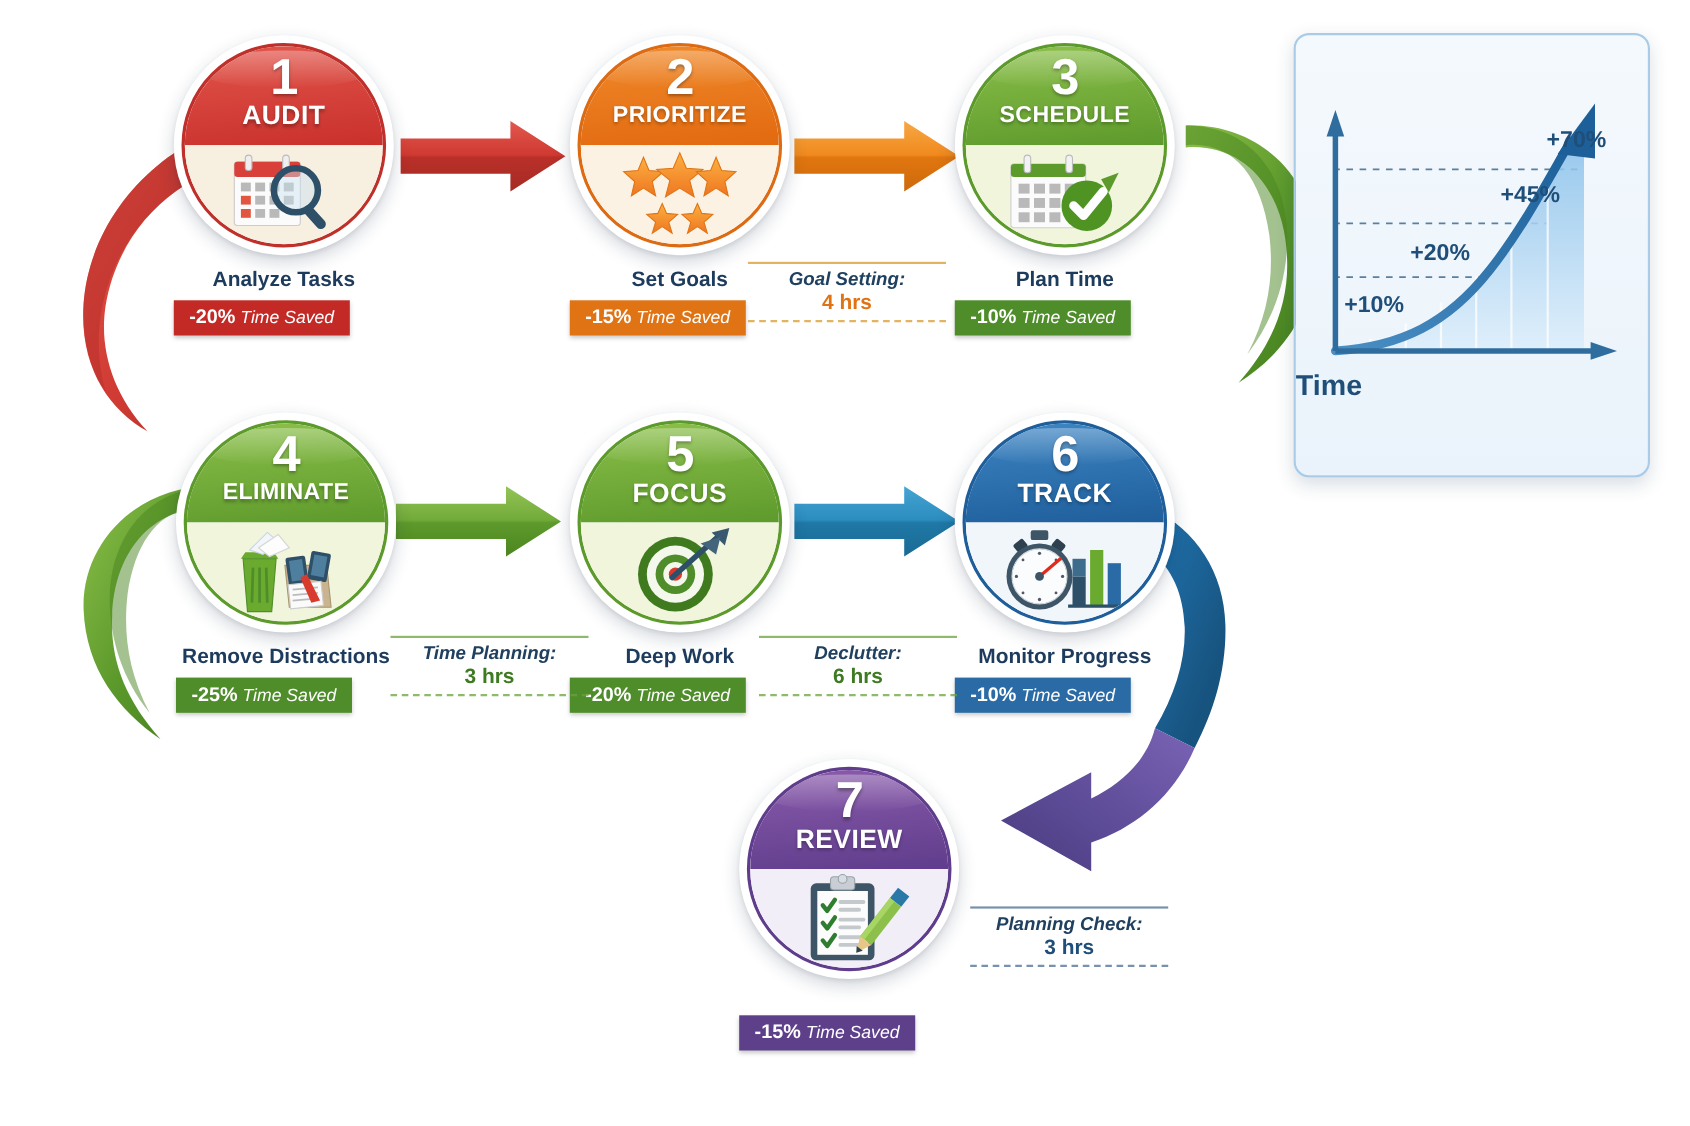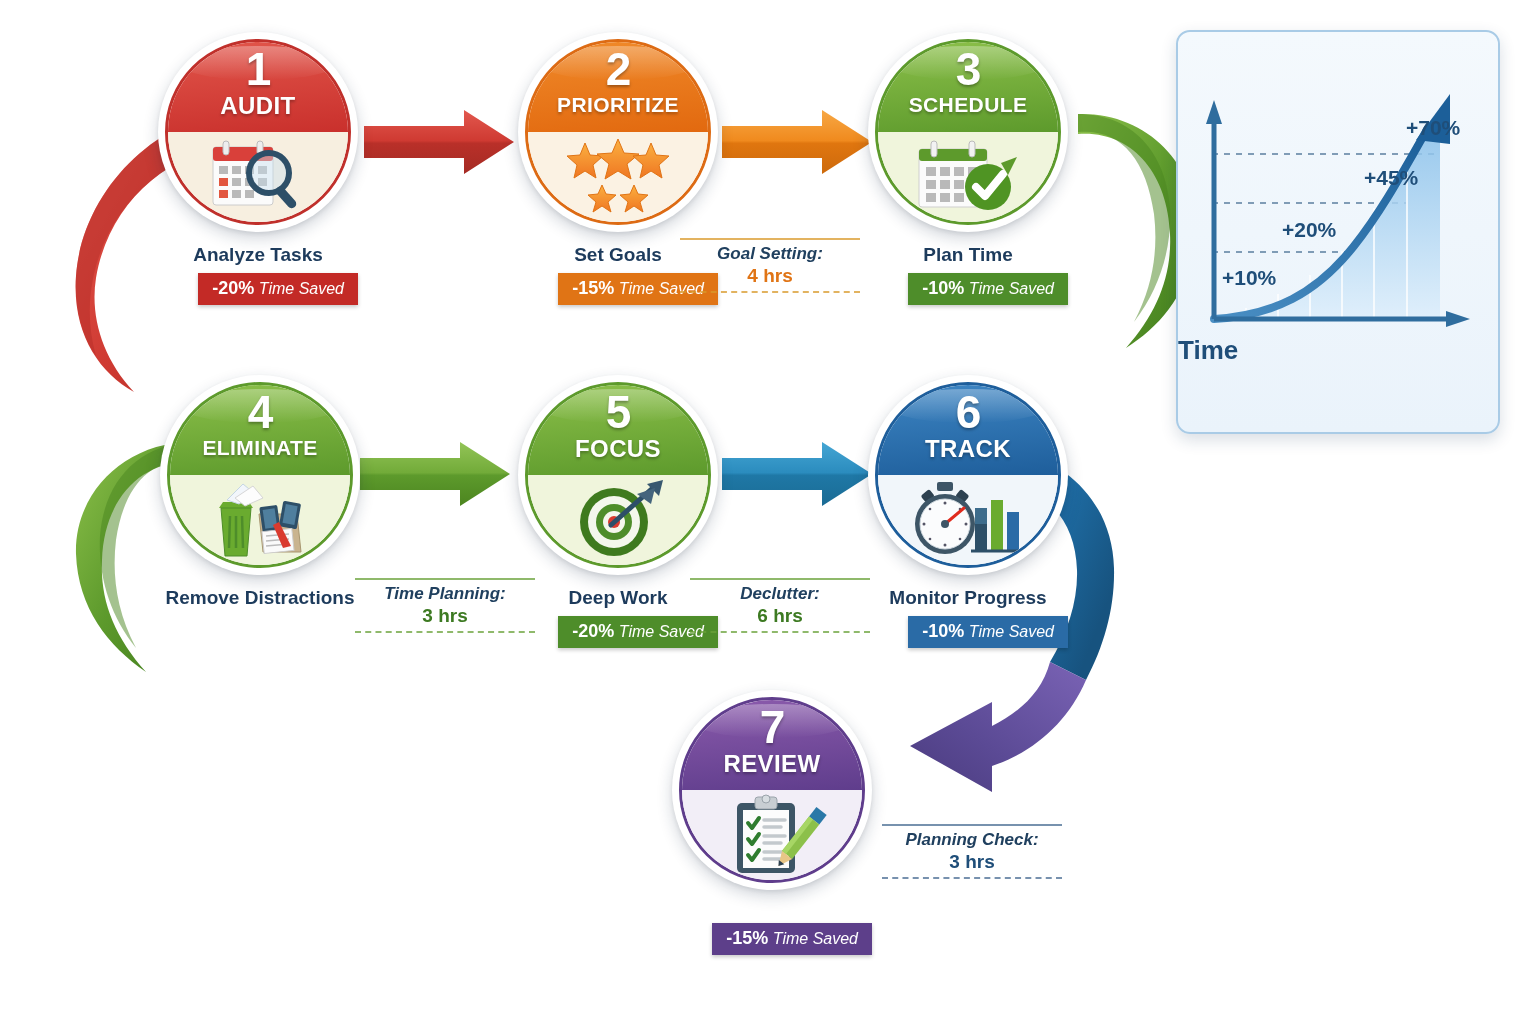--- a/index.html
+++ b/index.html
@@ -62,21 +62,21 @@
     text-align:center;font-size:19px;font-weight:bold;color:#1d3b5c;
     margin-top:12px;white-space:nowrap;
   }
   .badge{
     margin:7px auto 0;display:inline-block;
     padding:5px 14px 6px;color:#fff;font-size:16px;font-style:italic;
     white-space:nowrap;position:relative;
     box-shadow:0 2px 4px rgba(0,0,0,.22);
   }
   .badge b{font-style:normal;font-weight:bold;font-size:18px;}
-  .badge-row{text-align:right;}
+  .badge-row{text-align:left;}
 
   
   .arrow{position:absolute;}
 
   
   .conn{position:absolute;text-align:center;width:180px;}
   .conn .ln{height:0;border-top:2px solid var(--ln);opacity:.75;}
   .conn .ln.dash{border-top:2px dashed var(--ln);}
   .conn .t1{font-size:17px;font-style:italic;font-weight:bold;color:#20405f;margin:4px 0 1px;white-space:nowrap;}
   .conn .t2{font-size:19px;font-weight:bold;color:var(--hr);margin:0 0 4px;white-space:nowrap;}
@@ -359,20 +359,25 @@
                 <line x1="35" y1="38" x2="35" y2="70"></line>
               <line x1="41" y1="38" x2="42" y2="70"></line>
             </g>
             <path d="M26,22 L42,6 L54,16 L38,26 Z" fill="#f2f6fb" stroke="#c5d6e3"></path>
             <path d="M34,20 L52,8 L62,20 L44,28 Z" fill="#fdfdfd" stroke="#d5d5d5"></path>
           </svg>
         </div>
       </div>
     </div>
     <div class="cap">Remove Distractions</div>
+    <div class="badge-row">
+      <div class="badge" style="background:#4e8d2a;">
+        <b>-25%</b><span> Time Saved</span>
+      </div>
+    </div>
   </div>
 
   <div class="step" style="left:518px;top:375px;">
     <div class="circle-wrap">
       <div class="circle" style="--top1:#8cc04a;--top2:#5d9a2c;--bot:#f0f5dc;--ring:#5d9a2c;">
         <div class="c-top">
           <div class="num">5</div>
           <div class="ttl">FOCUS</div>
         </div>
         <div class="c-bot">

